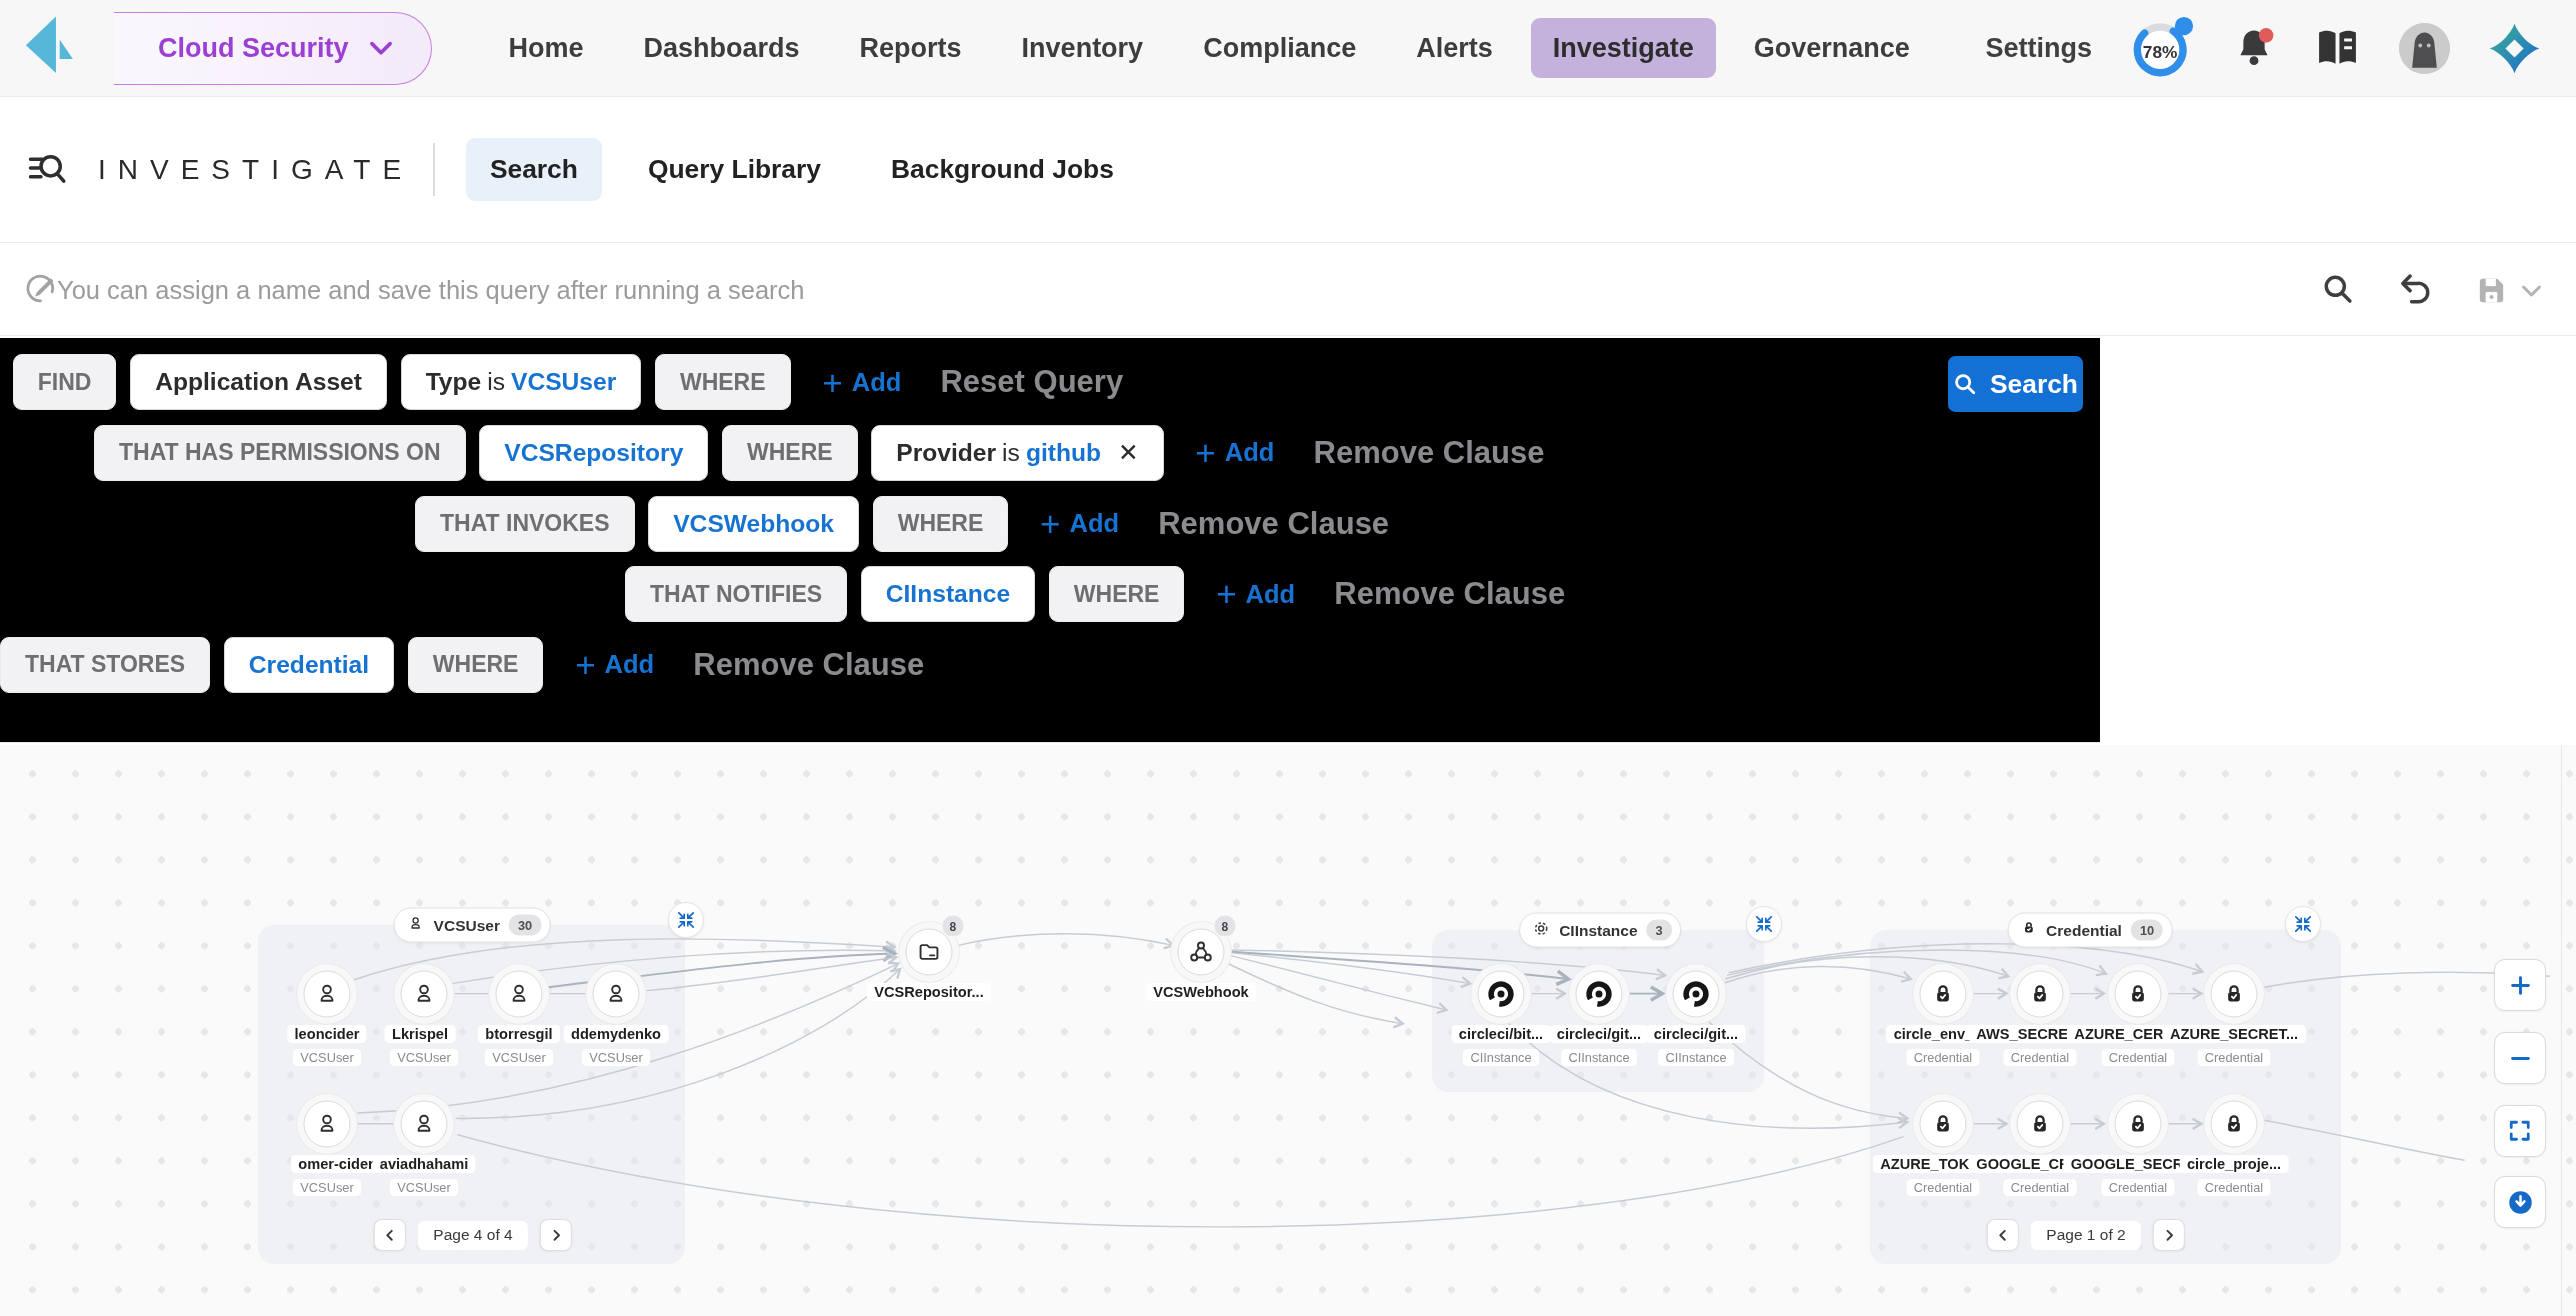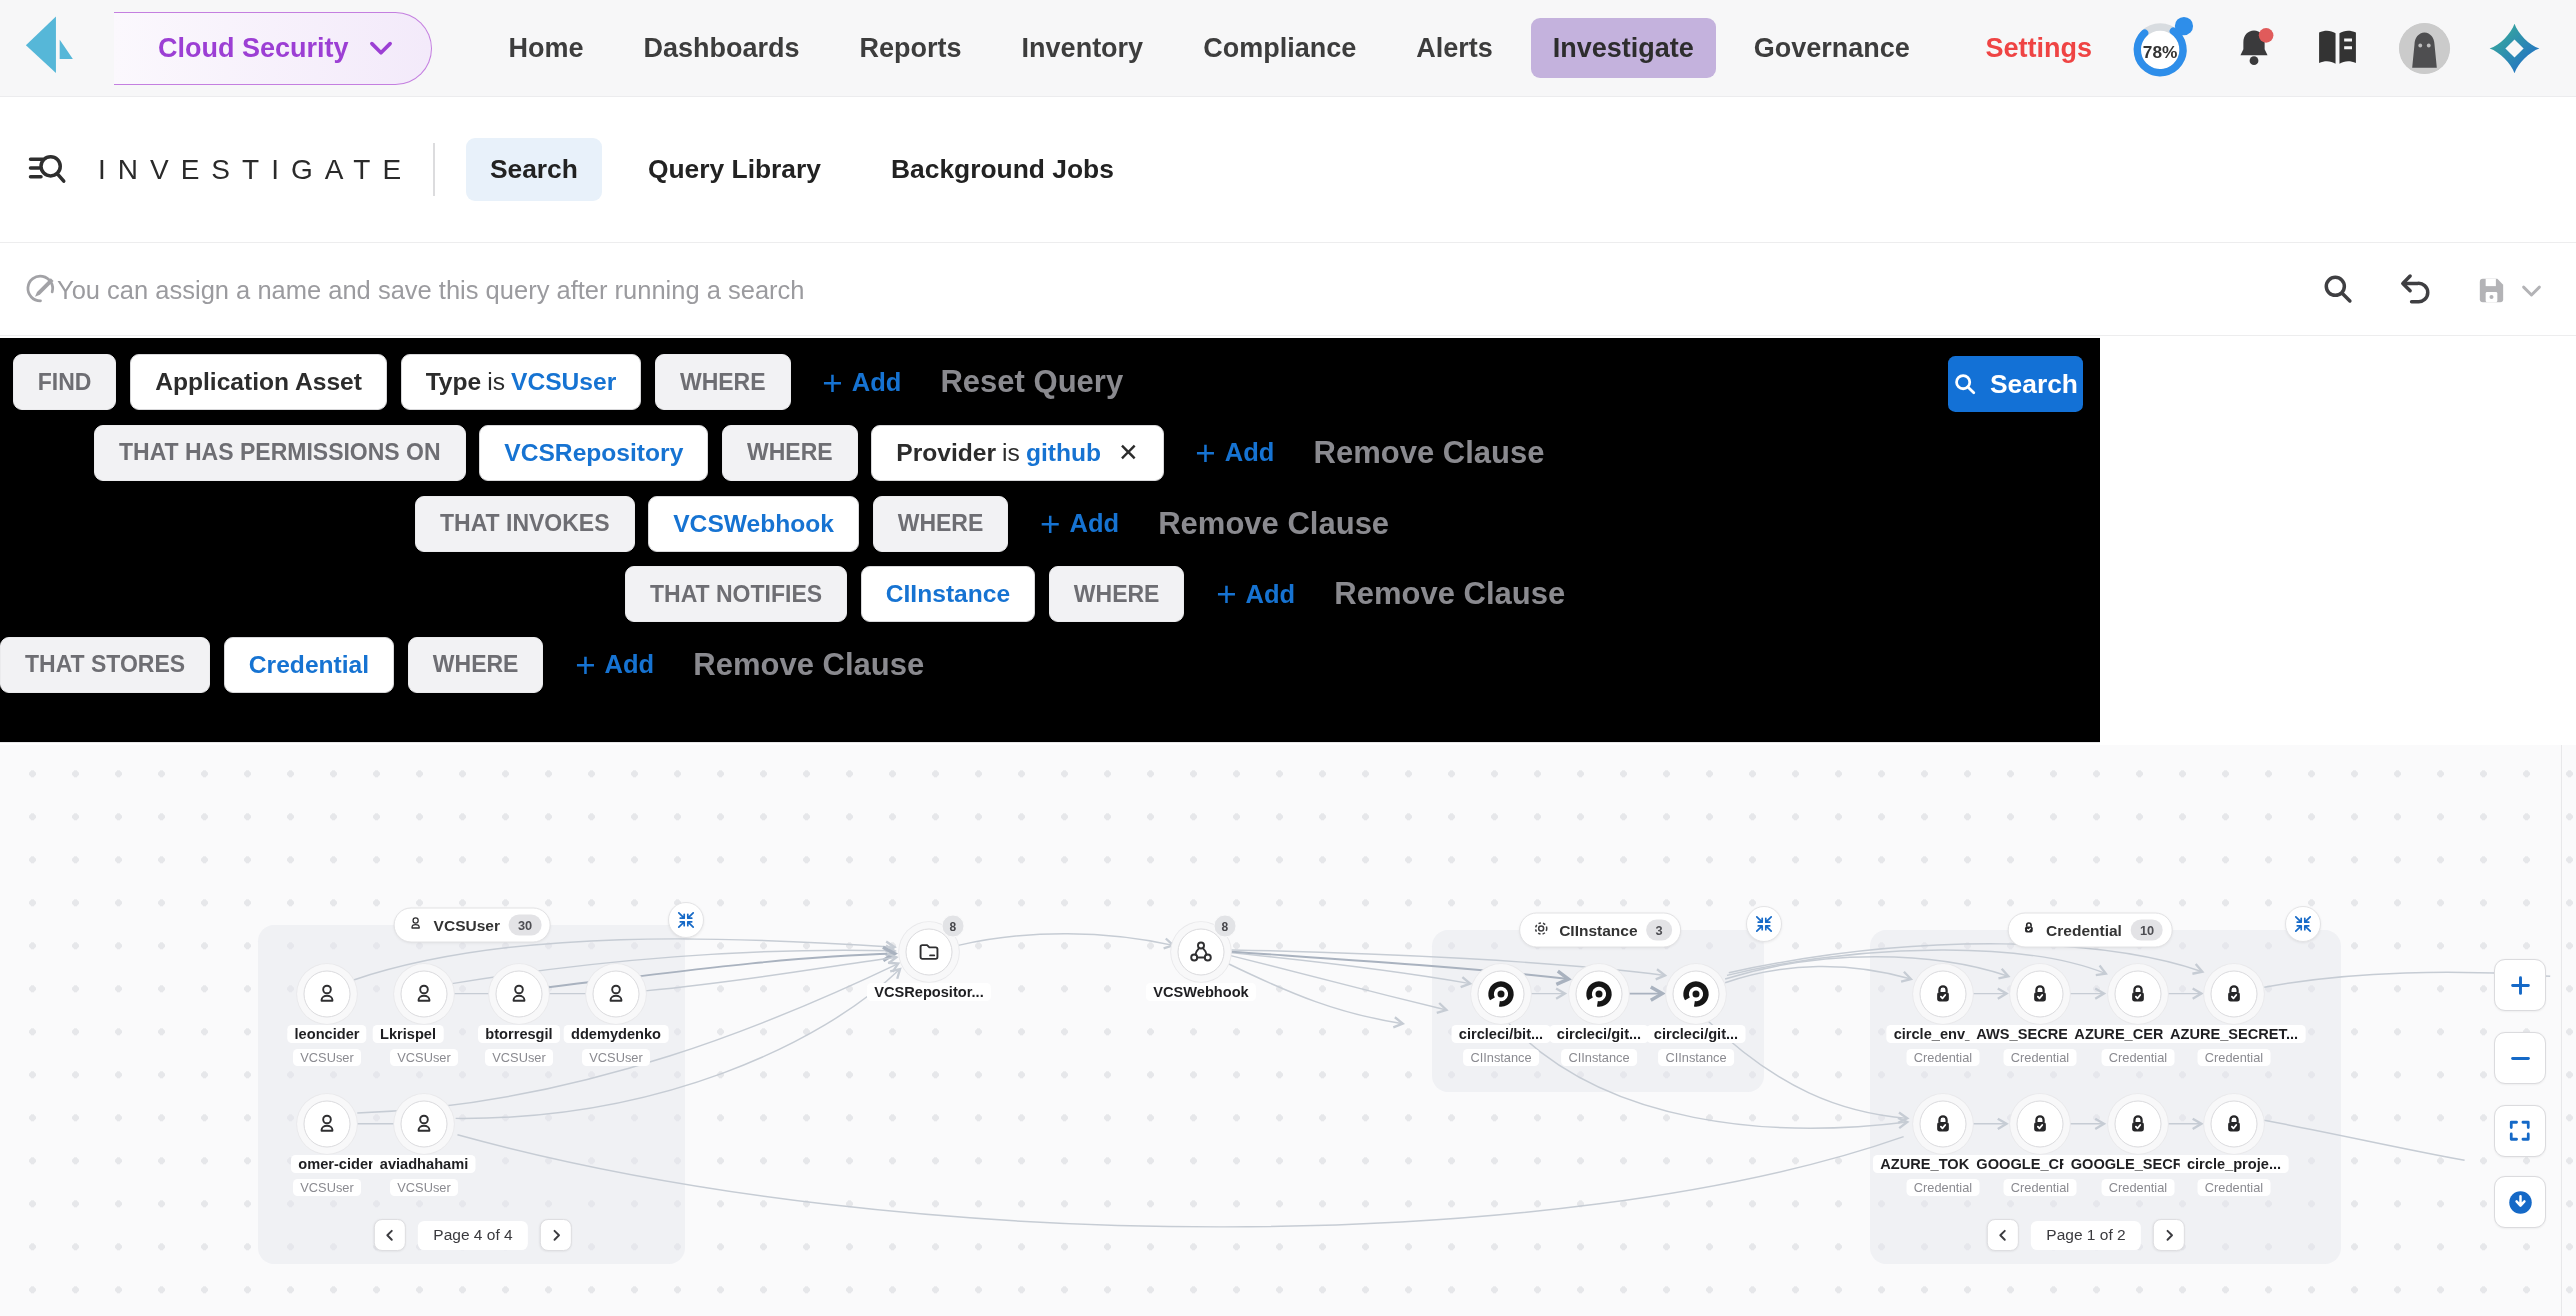--- a/index.html
+++ b/index.html
@@ -7,21 +7,21 @@
 body{font-family:"Liberation Sans",sans-serif;background:#fff;position:relative;overflow:hidden;color:#2e2e2e}
 
 
 .topnav{position:absolute;top:0;left:0;width:2576px;height:97px;background:#f7f7f8;border-bottom:0.9px solid #ececee;display:flex;align-items:center}
 .logo{margin-left:20px;flex:0 0 auto}
 .prodpill{height:73px;display:flex;align-items:center;gap:20px;padding:0 38px 0 44px;margin-left:36px;border:1.8px solid #c47fe0;border-left:none;border-radius:0 38px 38px 0;background:linear-gradient(90deg,#fbf8fd,#f3eafa);color:#9c3fd4;font-size:27px;font-weight:700;cursor:pointer}
 .navitems{display:flex;align-items:center;margin-left:55px;gap:16px}
 .nav-item{font-size:27px;font-weight:700;color:#3d3d3d;padding:14.6px 22px;border-radius:9px;white-space:nowrap;cursor:pointer}
 .nav-item.active{background:#c4b2dd;color:#2d2d2d}
 .topright{margin-left:auto;display:flex;align-items:center;gap:38px;padding-right:35px}
-.settings{font-size:27px;font-weight:700;color:#ef4444;cursor:pointer}
+.settings{font-size:27px;font-weight:700;color:#404040;cursor:pointer}
 .iconbtn{position:relative;display:flex;align-items:center;justify-content:center;cursor:pointer}
 .avatar{width:51px;height:51px;border-radius:50%;background:#cecece;display:flex;align-items:flex-end;justify-content:center;overflow:hidden}
 
 
 .modulebar{position:absolute;top:97px;left:0;width:2576px;height:146px;background:#fff;border-bottom:1.8px solid #ededee;display:flex;align-items:center}
 .module-icon{margin-left:27px}
 .module-title{margin-left:29px;font-size:28px;letter-spacing:12px;color:#2a2a2a;font-weight:400}
 .vdiv{width:1.8px;height:53px;background:#dcdcde;margin:0 31px 0 20px}
 .tabs{display:flex;align-items:center;gap:22px}
 .tab{font-size:26.4px;font-weight:700;color:#222;padding:16.4px 24px;border-radius:9px;cursor:pointer;white-space:nowrap}
@@ -318,21 +318,21 @@
       </svg>
     </div>
     <div class="nlabel" style="left: 327px; top: 280px;">leoncider</div>
     <div class="nsub" style="left: 327px; top: 304px;">VCSUser</div>
     <div class="gnode" style="left: 424px; top: 249px;">
       <svg width="27" height="27" viewBox="0 0 24 24" fill="none" stroke="#2f2f31" stroke-width="1.7" stroke-linecap="round" stroke-linejoin="round">
         <circle cx="12" cy="8" r="3.4"></circle>
         <path d="M7.2,18 h9.6 v-0.8 a4.8,3.6 0 0 0 -9.6,0 Z"></path>
       </svg>
     </div>
-    <div class="nlabel" style="left: 408px; top: 280px;">Lkrispel</div>
+    <div class="nlabel" style="left: 420px; top: 280px;">Lkrispel</div>
     <div class="nsub" style="left: 424px; top: 304px;">VCSUser</div>
     <div class="gnode" style="left: 519px; top: 249px;">
       <svg width="27" height="27" viewBox="0 0 24 24" fill="none" stroke="#2f2f31" stroke-width="1.7" stroke-linecap="round" stroke-linejoin="round">
         <circle cx="12" cy="8" r="3.4"></circle>
         <path d="M7.2,18 h9.6 v-0.8 a4.8,3.6 0 0 0 -9.6,0 Z"></path>
       </svg>
     </div>
     <div class="nlabel" style="left: 519px; top: 280px;">btorresgil</div>
     <div class="nsub" style="left: 519px; top: 304px;">VCSUser</div>
     <div class="gnode" style="left: 616px; top: 249px;">

